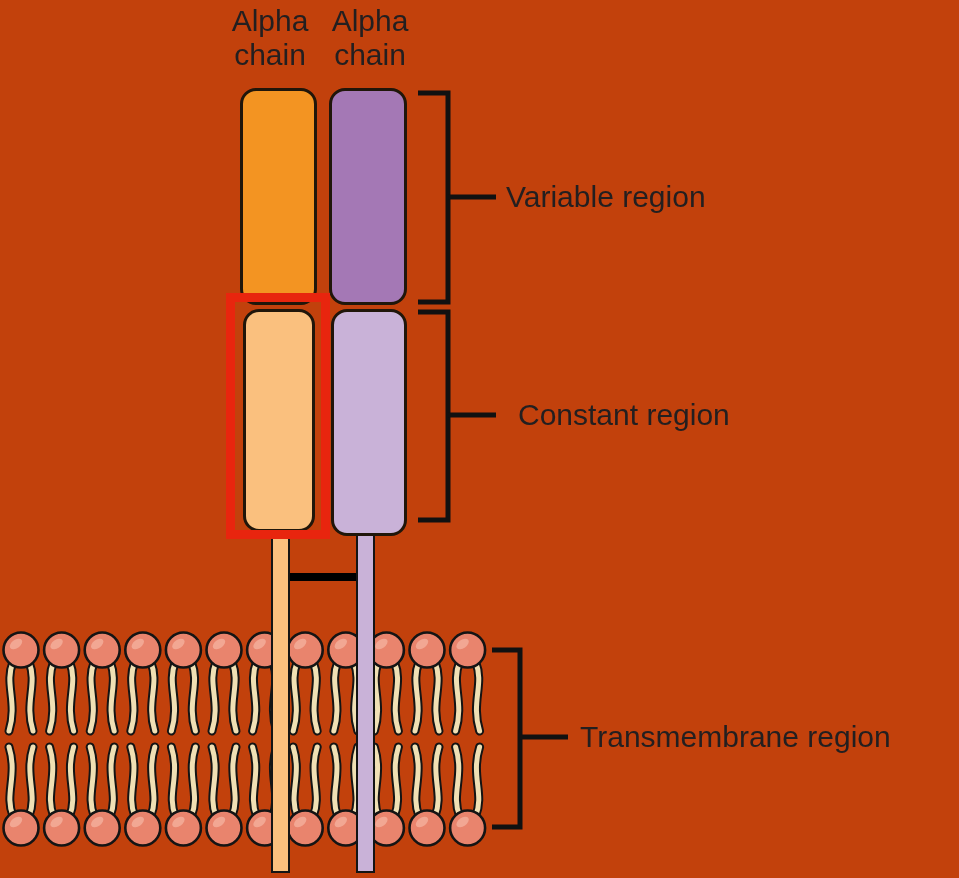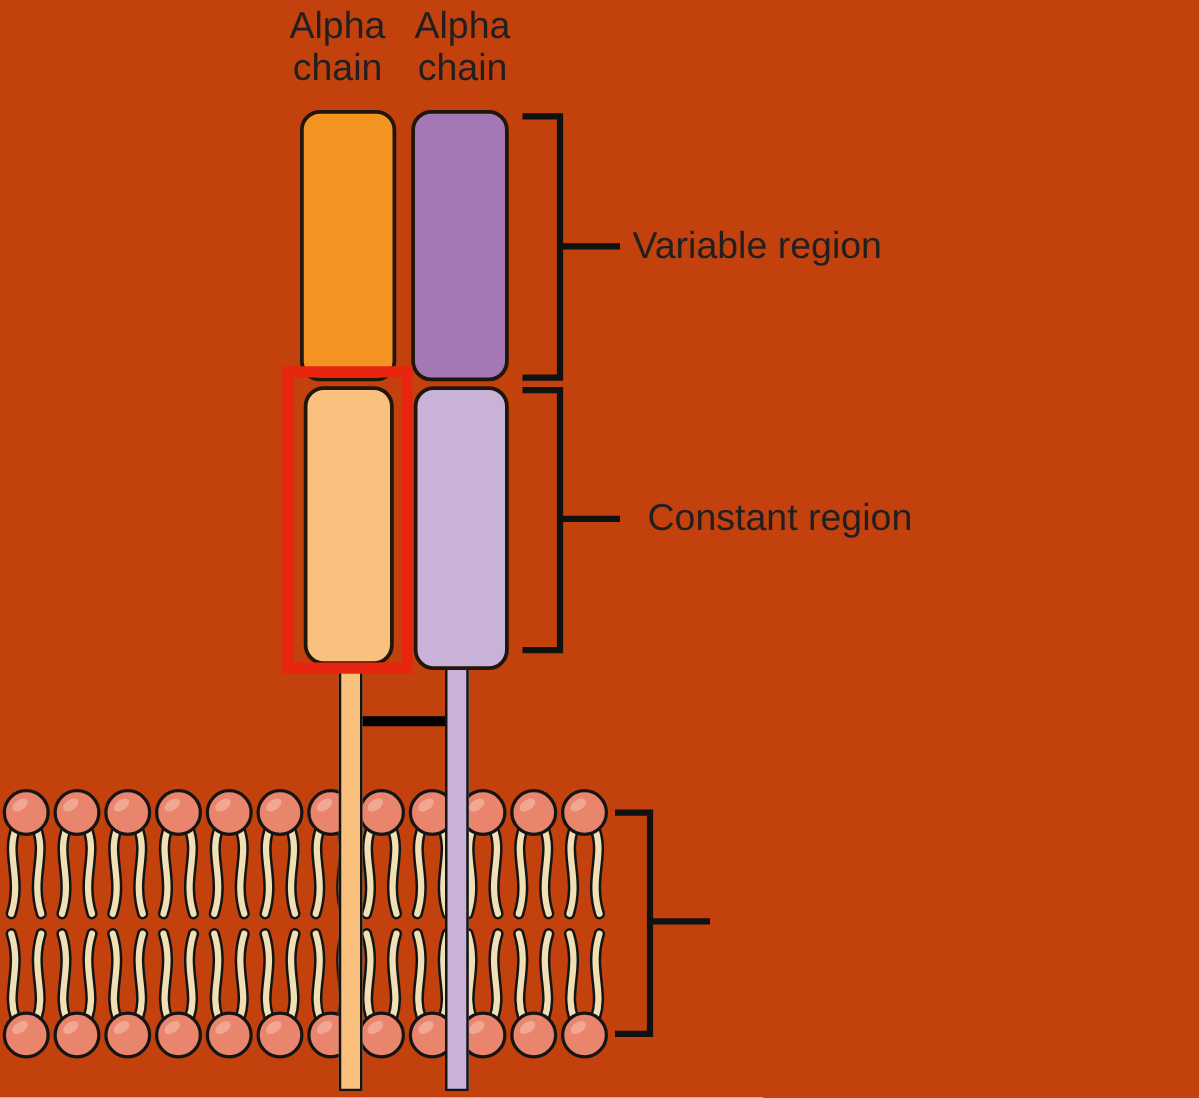--- a/index.html
+++ b/index.html
@@ -243,13 +243,14 @@
 
   <div class="abs red-box" style="left: 226px; top: 293px; width: 104px; height: 246px; border-width: 9px; border-color: rgb(232, 37, 14);"></div>
 
   <div class="abs chain-label" style="left: 224px; top: 4px; width: 92px; color: rgb(35, 31, 32);">Alpha
 chain</div>
   <div class="abs chain-label" style="left: 328px; top: 4px; width: 84px; color: rgb(35, 31, 32);">Alpha
 chain</div>
 
   <div class="abs region-label" style="left: 506px; top: 180px; color: rgb(35, 31, 32);">Variable region</div>
   <div class="abs region-label" style="left: 506px; top: 398px; color: rgb(35, 31, 32); margin-left: 12px;">Constant region</div>
+  <div class="abs region-label" style="left: 580px; top: 720px; color: rgb(35, 31, 32);">Transmembrane region</div>
 </div>
 
 </body></html>

